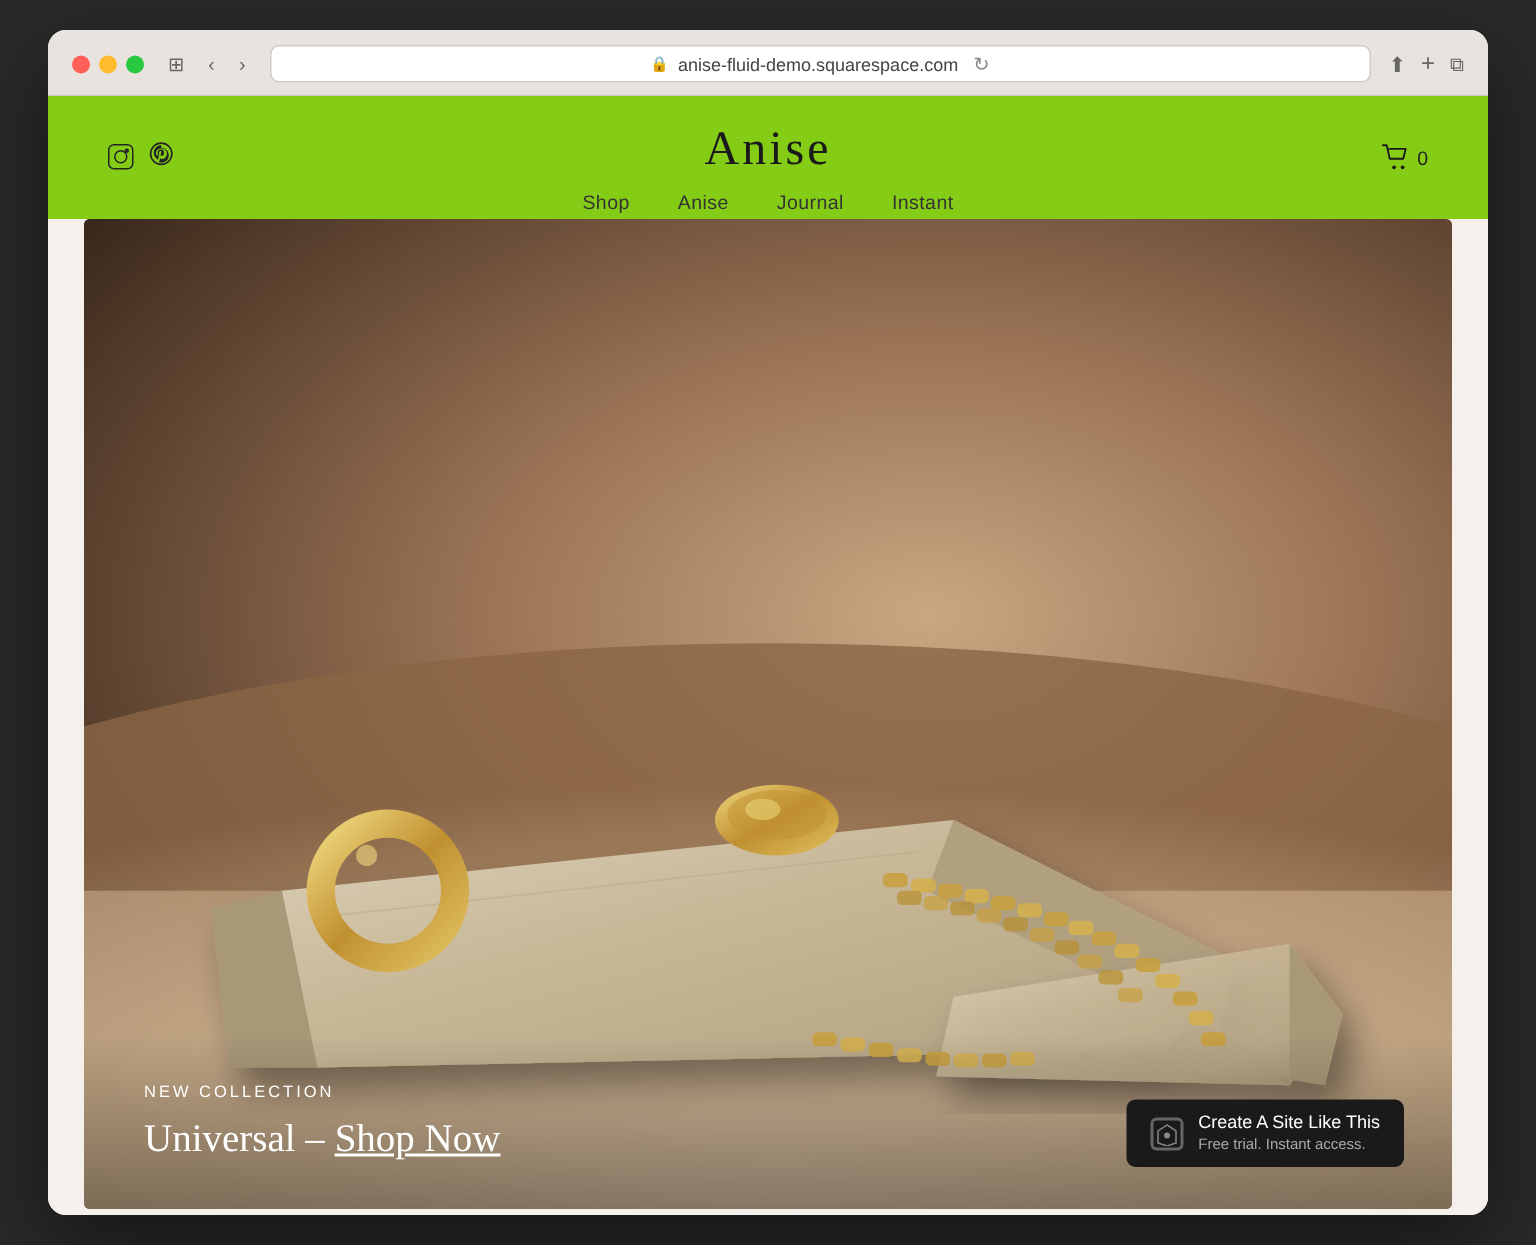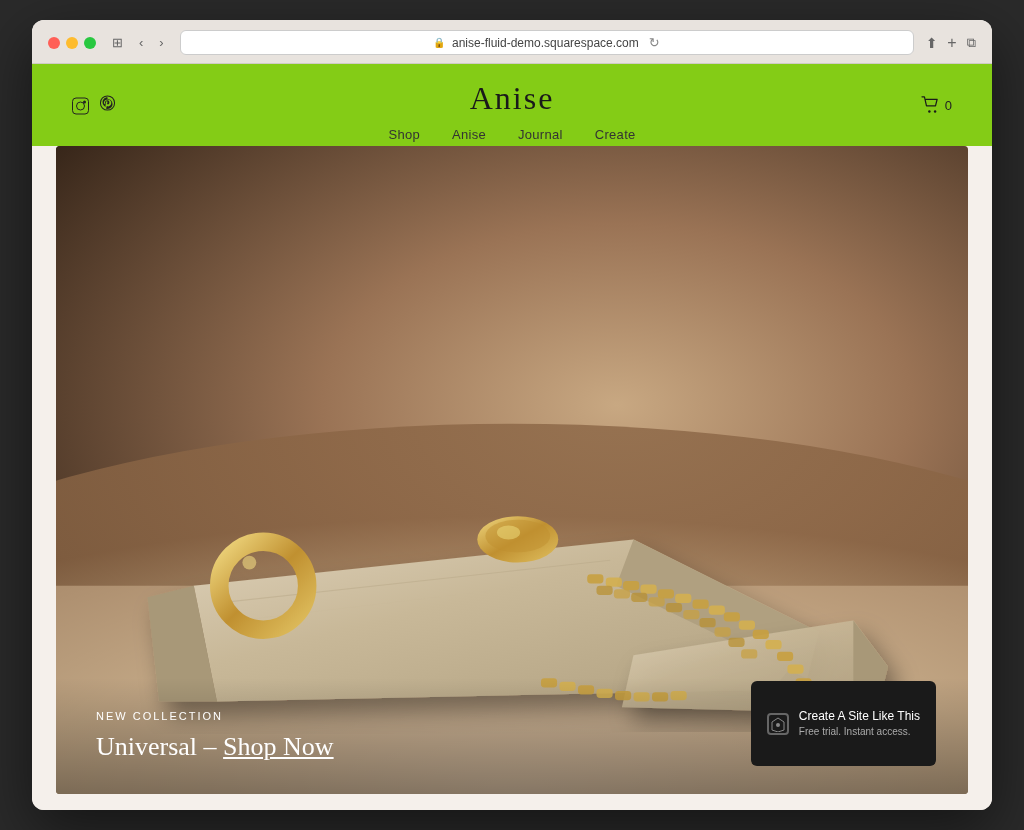--- a/index.html
+++ b/index.html
@@ -156,21 +156,21 @@
       font-size: 13px;
       color: #333;
       cursor: pointer;
       text-decoration: none;
       letter-spacing: 0.3px;
     }
 
     
     .hero-section {
       flex: 1;
-      margin: 0 24px 16px;
+      margin: 0 24px 4px;
       position: relative;
       overflow: hidden;
       border-radius: 4px;
     }
 
     
     .hero-bg {
       width: 100%;
       height: 100%;
       background: linear-gradient(135deg, #3a2e28 0%, #6b5340 20%, #c4a882 50%, #d4b896 65%, #e8d5be 80%, #f0e0c8 100%);
@@ -216,21 +216,21 @@
       color: #fff;
     }
 
     
     .ss-badge {
       position: absolute;
       bottom: 28px;
       right: 32px;
       background: #1a1a1a;
       color: #fff;
-      padding: 28px 16px;
+      padding: 8px 16px;
       border-radius: 6px;
       display: flex;
       align-items: center;
       gap: 10px;
       font-size: 12px;
       z-index: 10;
     }
 
     .ss-logo {
       width: 22px;
@@ -338,21 +338,21 @@
           <circle cx="10" cy="19" r="1.5" fill="#1a1a1a"></circle>
           <circle cx="17" cy="19" r="1.5" fill="#1a1a1a"></circle>
         </svg>
         <span>0</span>
       </div>
 
       <nav class="site-nav">
         <a class="nav-item">Shop</a>
         <a class="nav-item">Anise</a>
         <a class="nav-item">Journal</a>
-        <a class="nav-item">Create</a>
+        <a class="nav-item">Instant</a>
       </nav>
     </div>
 
     <div class="hero-section">
 
       <div class="hero-bg">
         <svg class="hero-canvas" viewBox="0 0 910 560" xmlns="http://www.w3.org/2000/svg" preserveAspectRatio="xMidYMid slice">
 
           <defs>
             <radialGradient id="bgGrad" cx="60%" cy="40%" r="70%">

